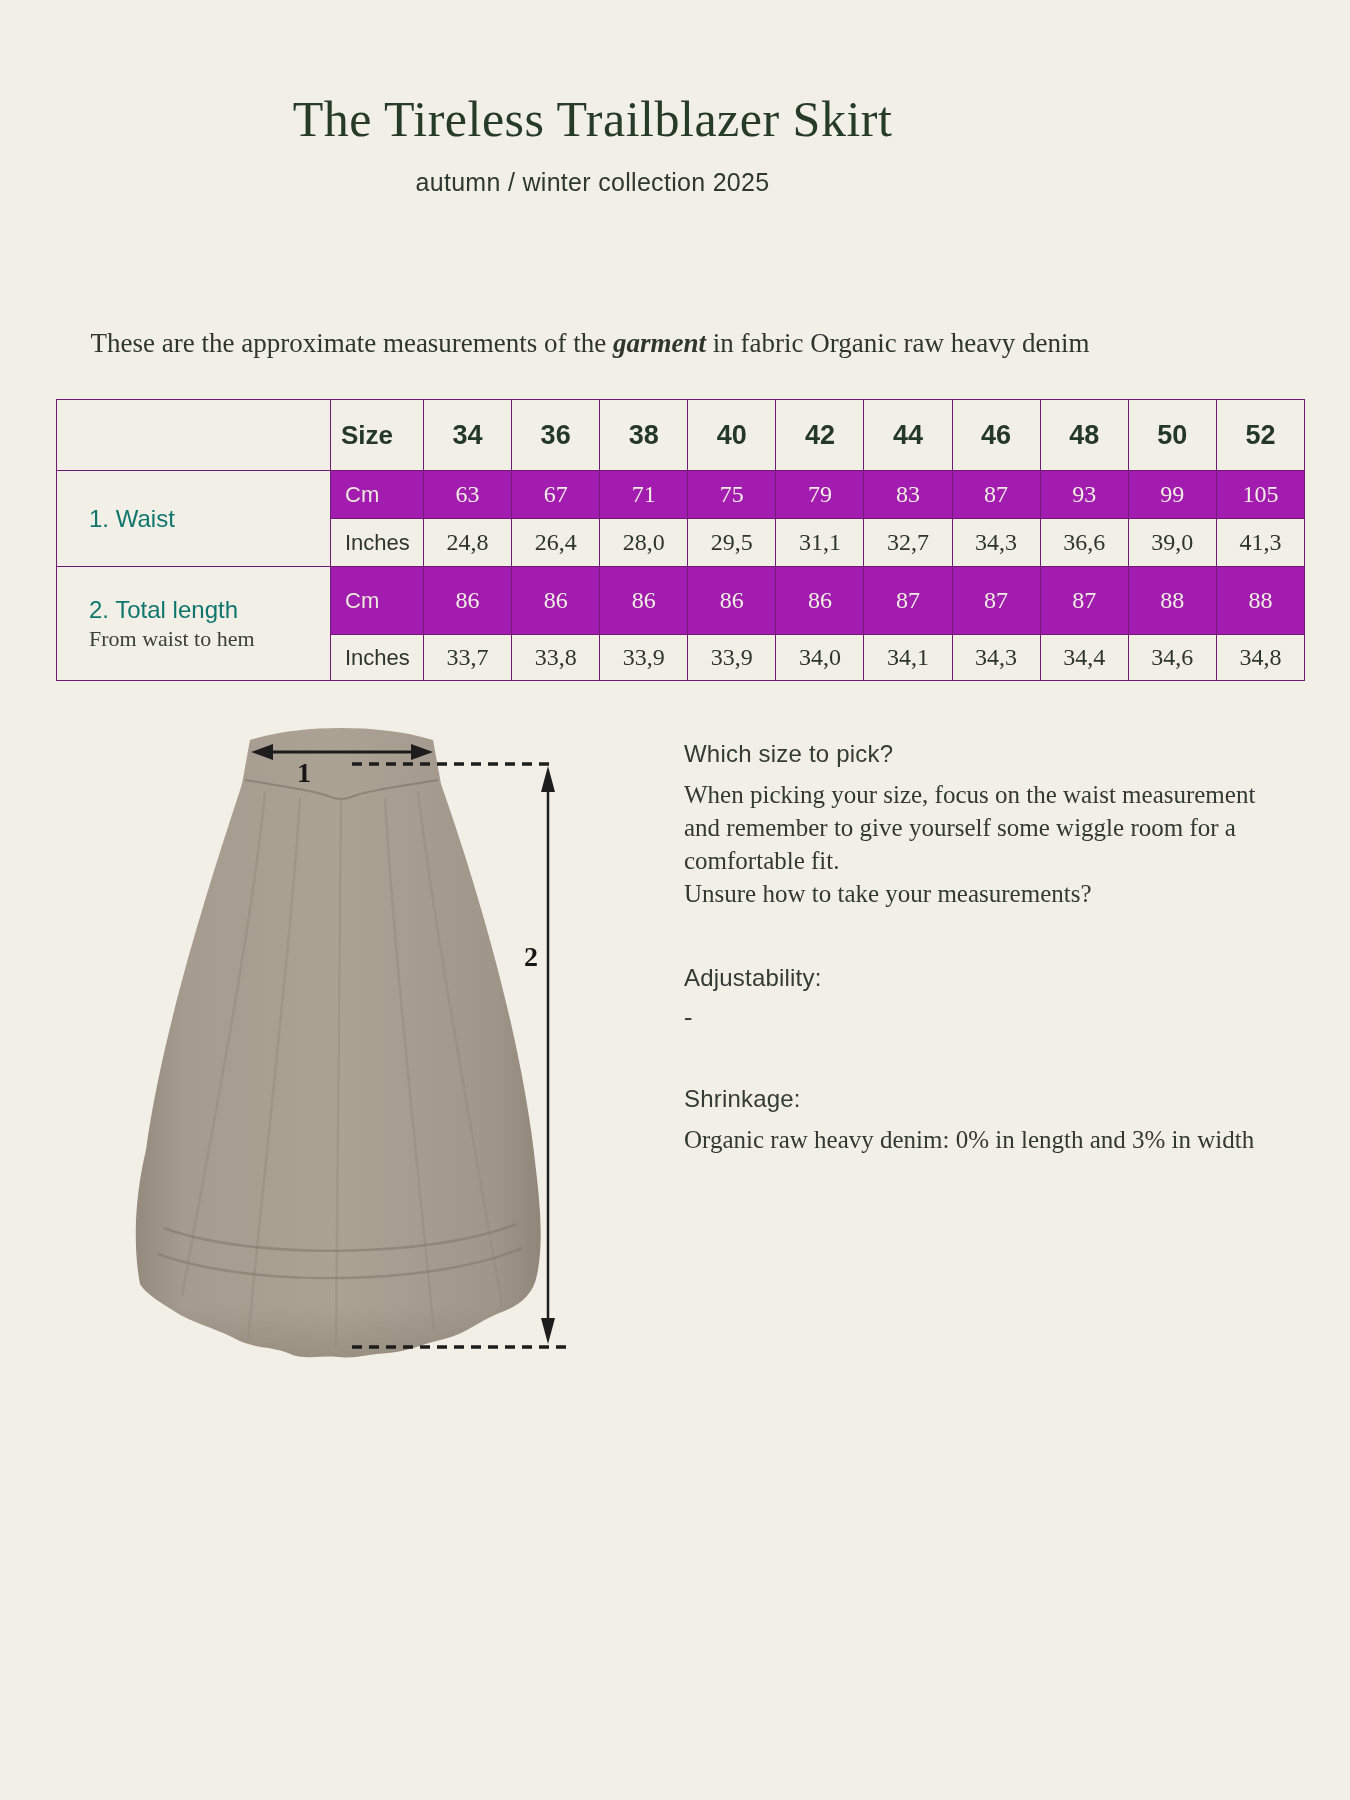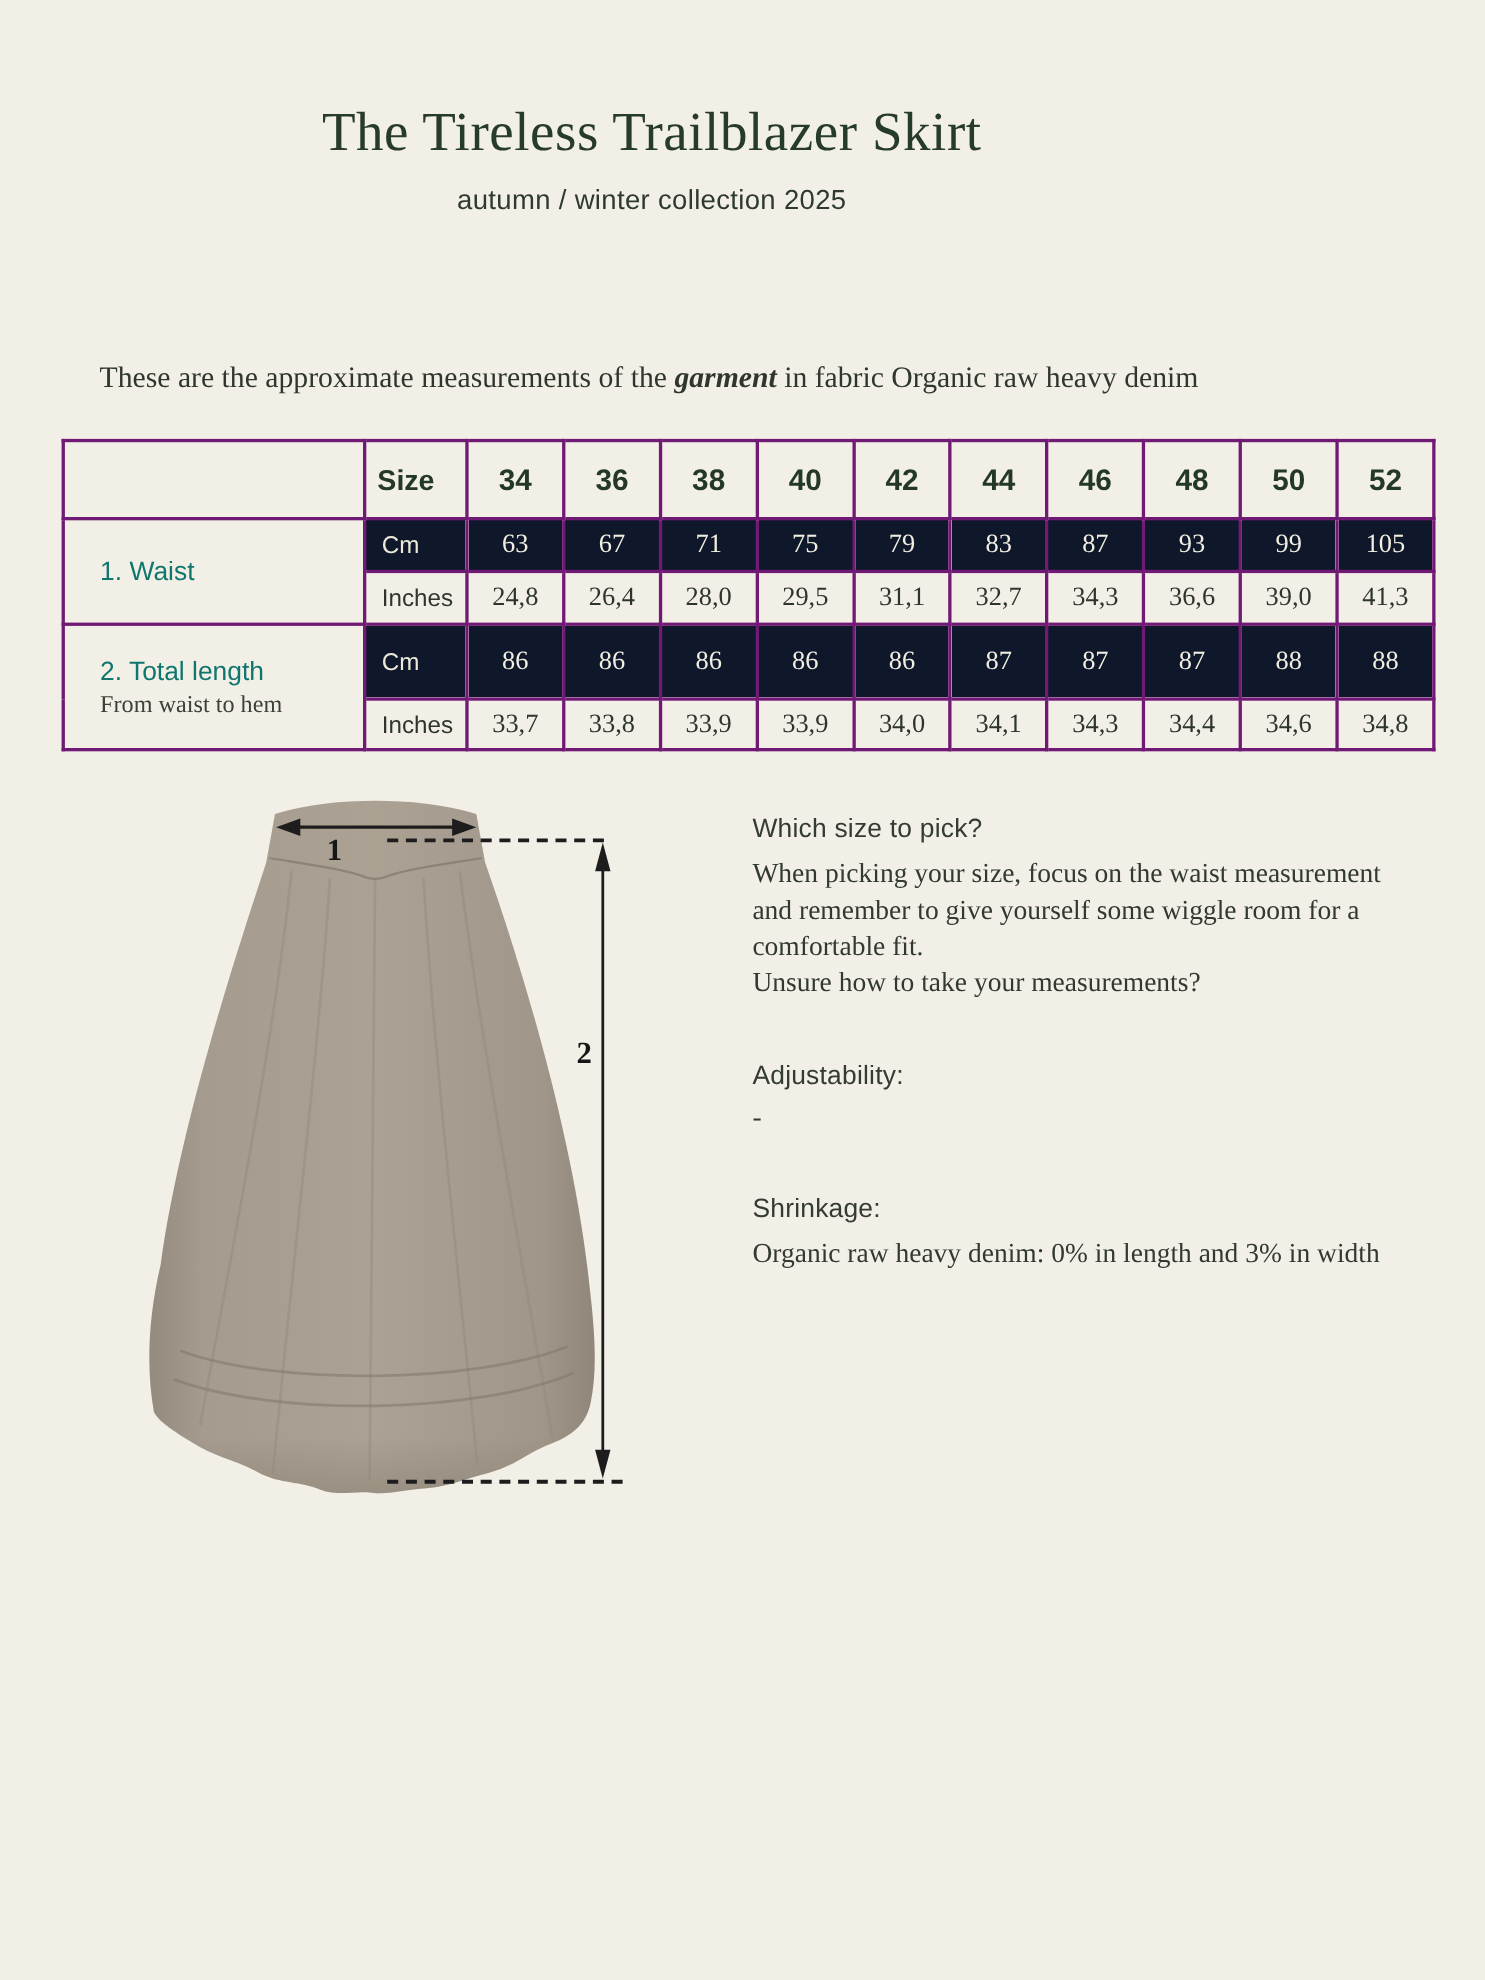--- a/index.html
+++ b/index.html
@@ -24,36 +24,36 @@
     font-family:"Liberation Serif", serif; font-size:27px; color:#2f372d;
   }
   .intro .em{font-style:italic; font-weight:bold;}
   
   .size-table{
     position:absolute; left:56px; top:399px;
     border-collapse:collapse; table-layout:fixed; width:1249px;
     background:#f2efe7;
   }
   .size-table td{
-    border:3px solid #701a75; padding:0; vertical-align:middle;
+    border:1px solid #701a75; padding:0; vertical-align:middle;
     font-size:24px; color:#2e352c; overflow:hidden;
   }
   .size-table tr.r-header{height:71px;}
   .size-table tr.r-cm1{height:48px;}
   .size-table tr.r-in1{height:48px;}
   .size-table tr.r-cm2{height:68px;}
   .size-table tr.r-in2{height:46px;}
   .size-table td.c-size{
     font-weight:bold; font-size:26px; color:#243827; padding-left:10px;
   }
   .size-table td.c-sizeval{
     font-weight:bold; font-size:27px; color:#243827; text-align:center;
   }
   .size-table td.green{
-    background:#0f172a; color:#efece0;
+    background:#a21caf; color:#efece0;
   }
   .size-table td.c-unit{padding-left:14px; font-size:22px;}
   .size-table td.green.c-unit{color:#ece8da;}
   .size-table td.c-num{
     text-align:center; font-family:"Liberation Serif", serif; font-size:24px;
   }
   .size-table td.green.c-num{color:#f1eee2;}
   .size-table td.c-rowlabel{padding-left:32px;}
   .row-label-main{font-size:24px; color:#0f766e;}
   .row-label-sub{

